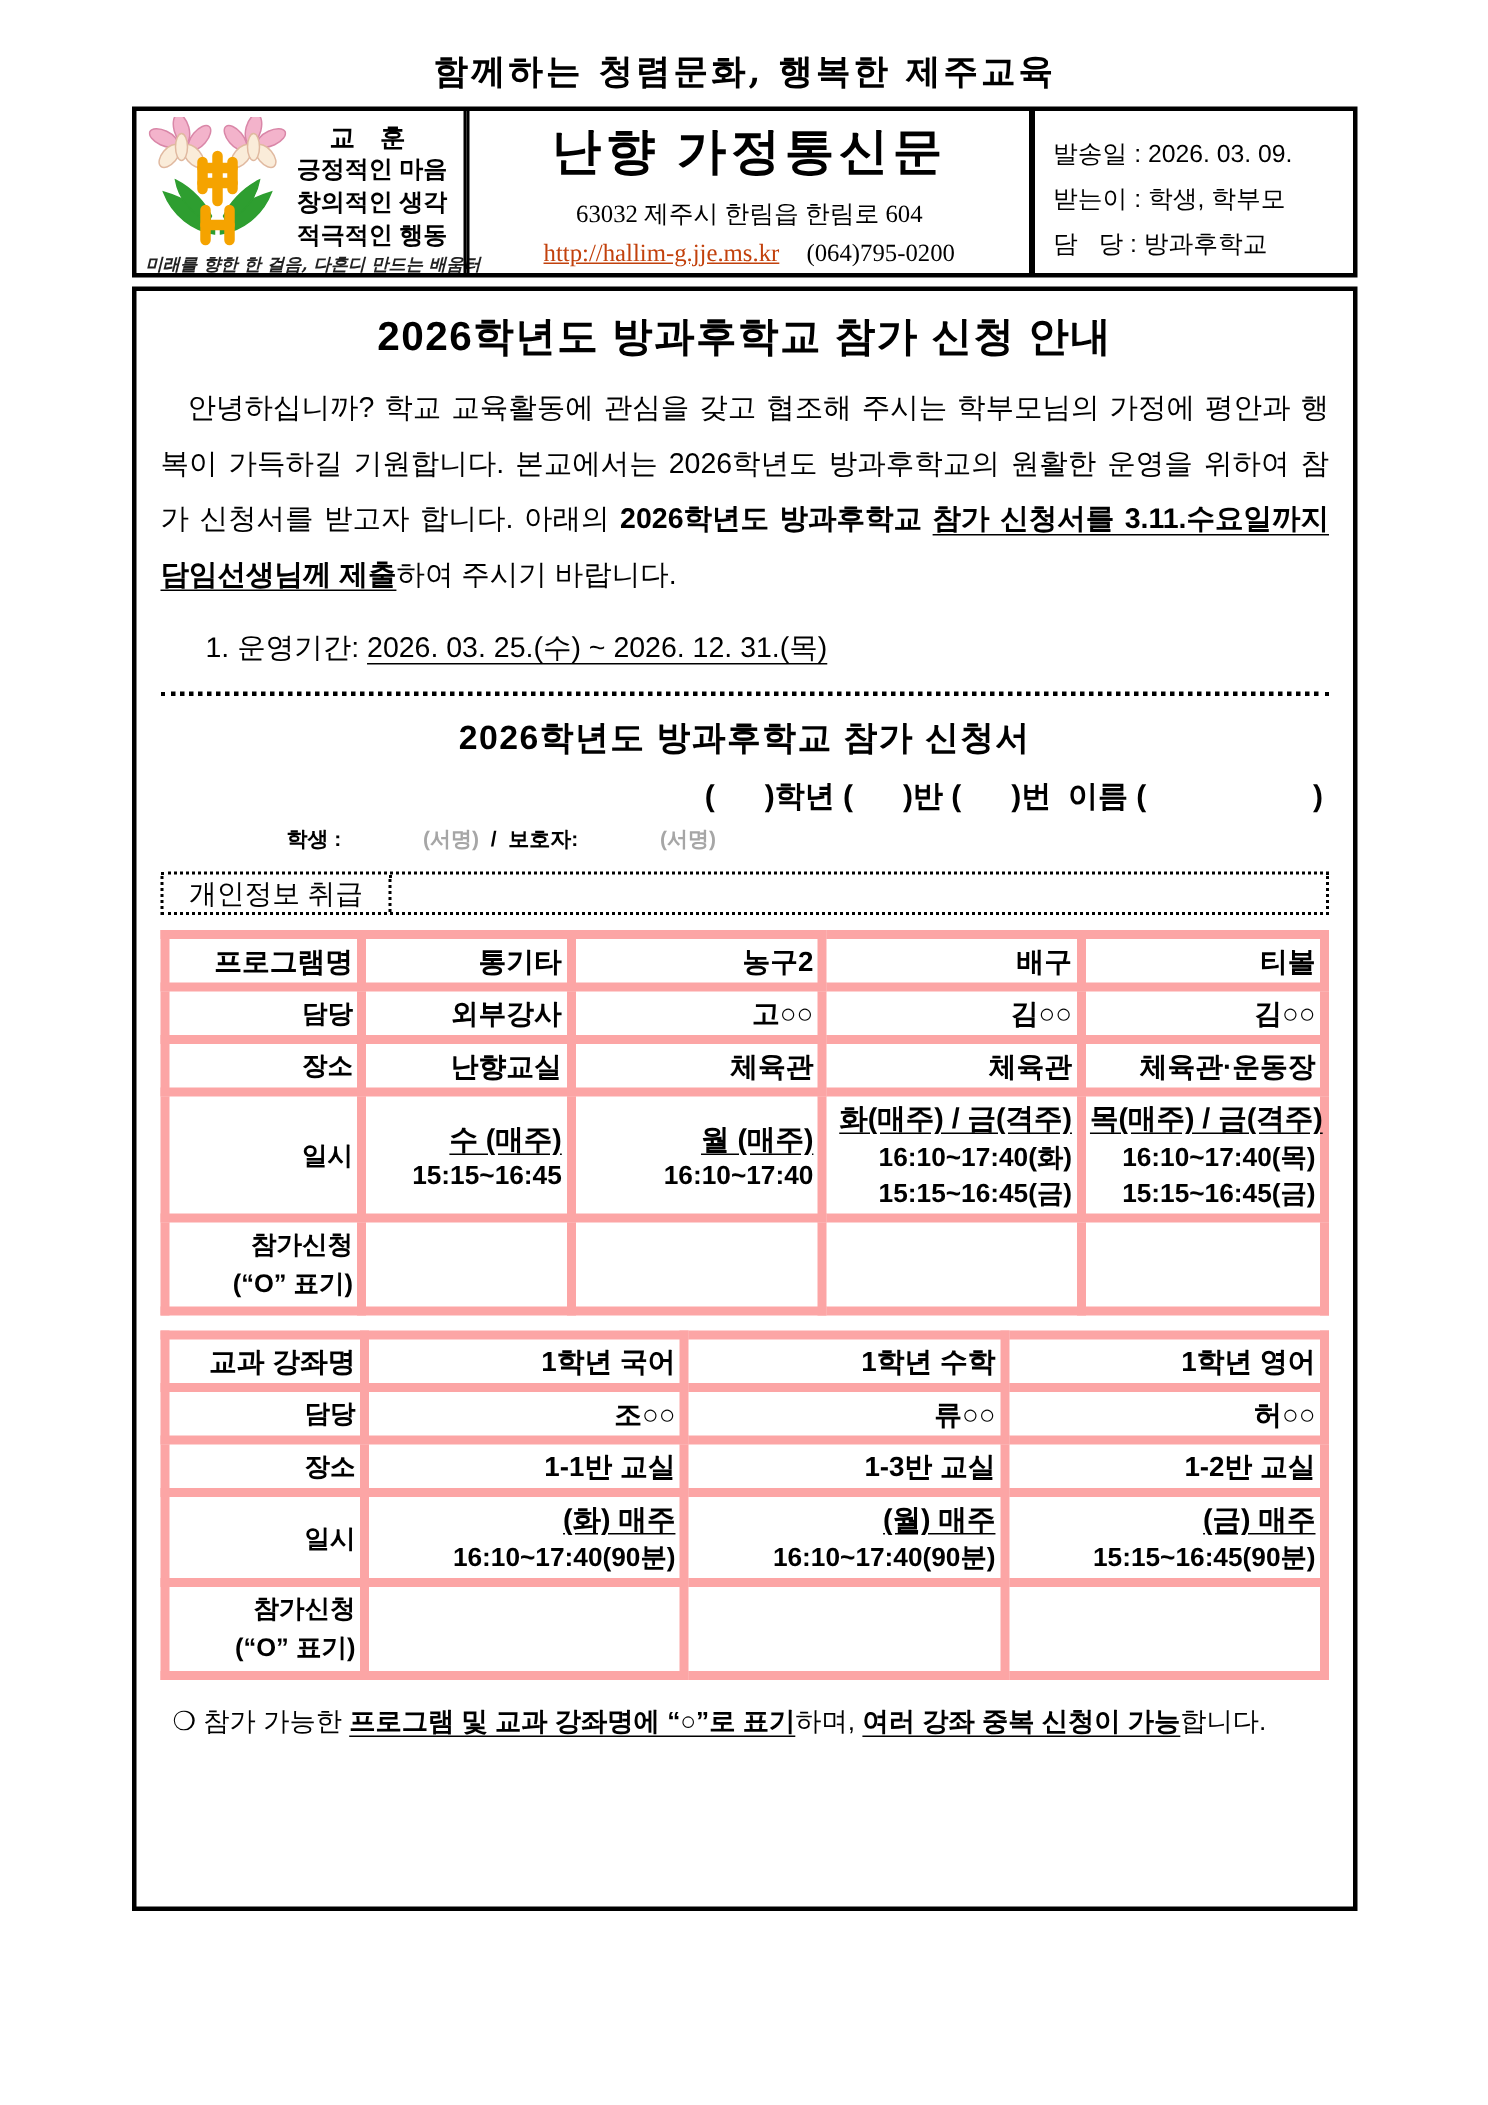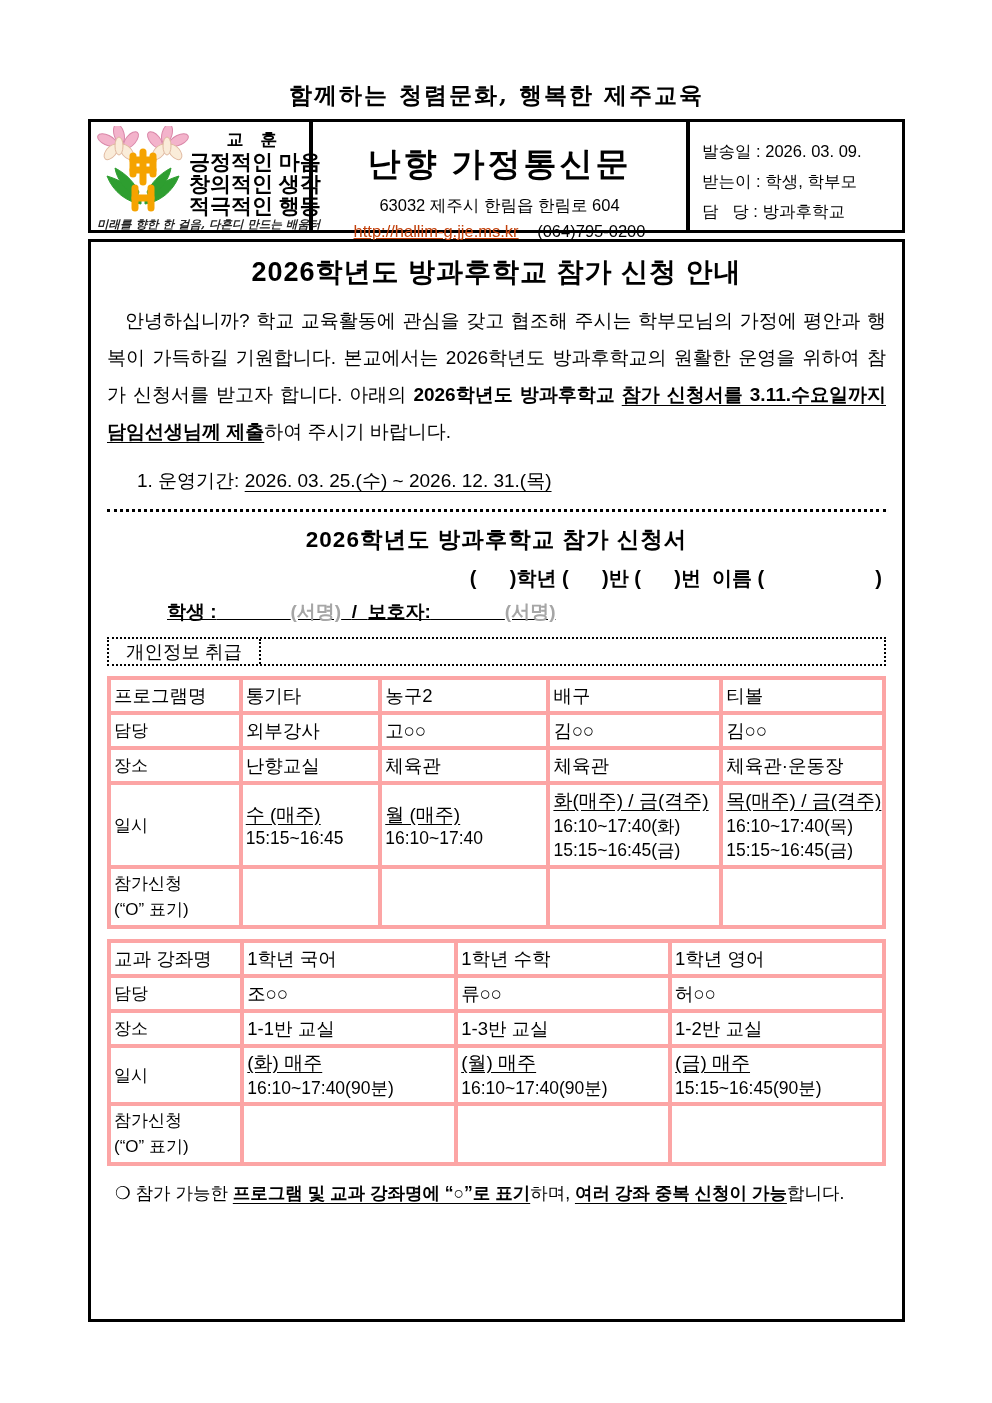--- a/index.html
+++ b/index.html
@@ -1,68 +1,68 @@
 <!DOCTYPE html>
 <html><head>
 <meta charset="utf-8">
 <style>
   * { margin:0; padding:0; box-sizing:border-box; }
   html,body { background:#fff; }
   body { font-family:"Liberation Sans", sans-serif; color:#000; }
   .page { position:relative; width:992px; height:1403px; background:#fff; overflow:hidden; }
   .sheet { margin:0 87px 0 88px; }
 
-  .slogan { margin-top:80px; text-align:center; font-family:"DejaVu Serif", serif;
+  .slogan { margin-top:32px; text-align:center; font-family:"DejaVu Serif", serif;
             font-weight:bold; font-size:23px; letter-spacing:2px; }
 
   
   .hdrbox { margin-top:8px; border:3px solid #000; height:114px; display:flex; }
   .hdr-sep { width:2px; border-left:2px solid #000; border-right:2px solid #000; }
   .hdr-left { width:218px; padding:4px 6px 2px 6px; display:flex; flex-direction:column; }
   .hdr-left-top { display:flex; flex:1; }
   .logo-wrap { width:96px; display:flex; align-items:flex-start; justify-content:center; }
   .motto { flex:1; padding-top:2px; text-align:center; }
   .motto-title { font-weight:bold; font-size:17px; letter-spacing:6px; }
-  .motto-line { font-weight:bold; font-size:21px; line-height:22px; white-space:nowrap; }
+  .motto-line { font-weight:bold; font-size:16px; line-height:22px; white-space:nowrap; }
   .logo-caption { font-family:"DejaVu Serif", serif; font-style:italic; font-weight:bold;
                   font-size:11.5px; color:#222; text-align:center; white-space:nowrap; padding-bottom:1px; }
-  .hdr-center { flex:1; text-align:center; padding-top:20px; }
+  .hdr-center { flex:1; text-align:center; padding-top:5px;font-family:Liberation Serif, serif; }
   .paper-title { font-size:33px; font-weight:bold; letter-spacing:3px; }
   .paper-addr { font-size:16.5px; margin-top:8px; }
   .paper-contact { font-size:16.5px; margin-top:5px; }
   .paper-url { color:#c2410c; text-decoration:underline; cursor:pointer; }
   .paper-phone { margin-left:14px; }
   .hdr-right { width:212px; padding:14px 0 0 12px; }
   .hdr-info { font-size:16.5px; line-height:30px; white-space:pre; }
 
   
   .mainbox { margin-top:6px; border:3px solid #000; height:1083px; padding:0 16px; overflow:hidden; }
   .doc-title { margin-top:12px; text-align:center; font-size:27px; font-weight:bold; letter-spacing:1px; }
   .para { margin-top:12px; font-size:19px; line-height:37px; text-align:justify; text-indent:18px; }
   .b { font-weight:bold; }
   .u { text-decoration:underline; text-underline-offset:4px; }
   .list { margin-top:12px; margin-left:30px; font-size:19px; line-height:37px; }
   .dotted-divider { margin-top:10px; border-top:3px dotted #000; }
   .form-title { margin-top:12px; text-align:center; font-size:22.5px; font-weight:bold; letter-spacing:1px; }
   .blank-line { margin-top:10px; text-align:right; padding-right:4px; font-size:20px; font-weight:bold; white-space:pre; }
   .phone-line { margin-top:6px; margin-left:316px; font-size:19px; font-weight:bold; }
-  .sign-line { margin-top:7px; margin-left:60px; font-size:19px; font-weight:bold; white-space:pre;text-decoration:underline; }
+  .sign-line { margin-top:7px; margin-left:84px; font-size:14px; font-weight:bold; white-space:pre; }
   .gray { color:#a6a6a6; }
 
   .privacy { margin-top:12px; border:2px dotted #000; display:flex; }
   .privacy-label { width:152px; border-right:2px dotted #000; display:flex; align-items:center;
                    justify-content:center; font-size:18.5px; }
   .privacy-body { flex:1; padding:7px 10px 7px 14px; font-size:18px; line-height:29px; text-align:justify; }
   .checkbox { display:inline-block; width:16px; height:16px; border:2px solid #888;
               vertical-align:-2px; margin:0 7px 0 14px; background:#fff; }
 
   table { width:100%; border-collapse:collapse; table-layout:fixed; }
   .tbl { margin-top:10px; border:3px solid #000; }
-  .tbl td { border:4px solid #fca5a5; text-align:left; vertical-align:middle;
-            font-weight:normal; font-size:18.5px; padding:2px 3px; }
+  .tbl td { border:6px solid #fca5a5; text-align:right; vertical-align:middle;
+            font-weight:bold; font-size:18.5px; padding:2px 3px; }
   .tbl .rowlabel { font-size:17px; }
   .tbl tr.hdr td { height:35px; }
   .tbl tr.std td { height:35px; }
   .sched-day { font-size:19px; text-decoration:underline; text-underline-offset:3px; white-space:nowrap; }
   .sched-time { font-size:17.5px; white-space:nowrap; }
   .apply-label-line { line-height:26px; }
   .t1-sched td { height:84px; }
   .t1-apply td { height:52px; }
   .t2-sched td { height:58px; }
   .t2-apply td { height:56px; }

